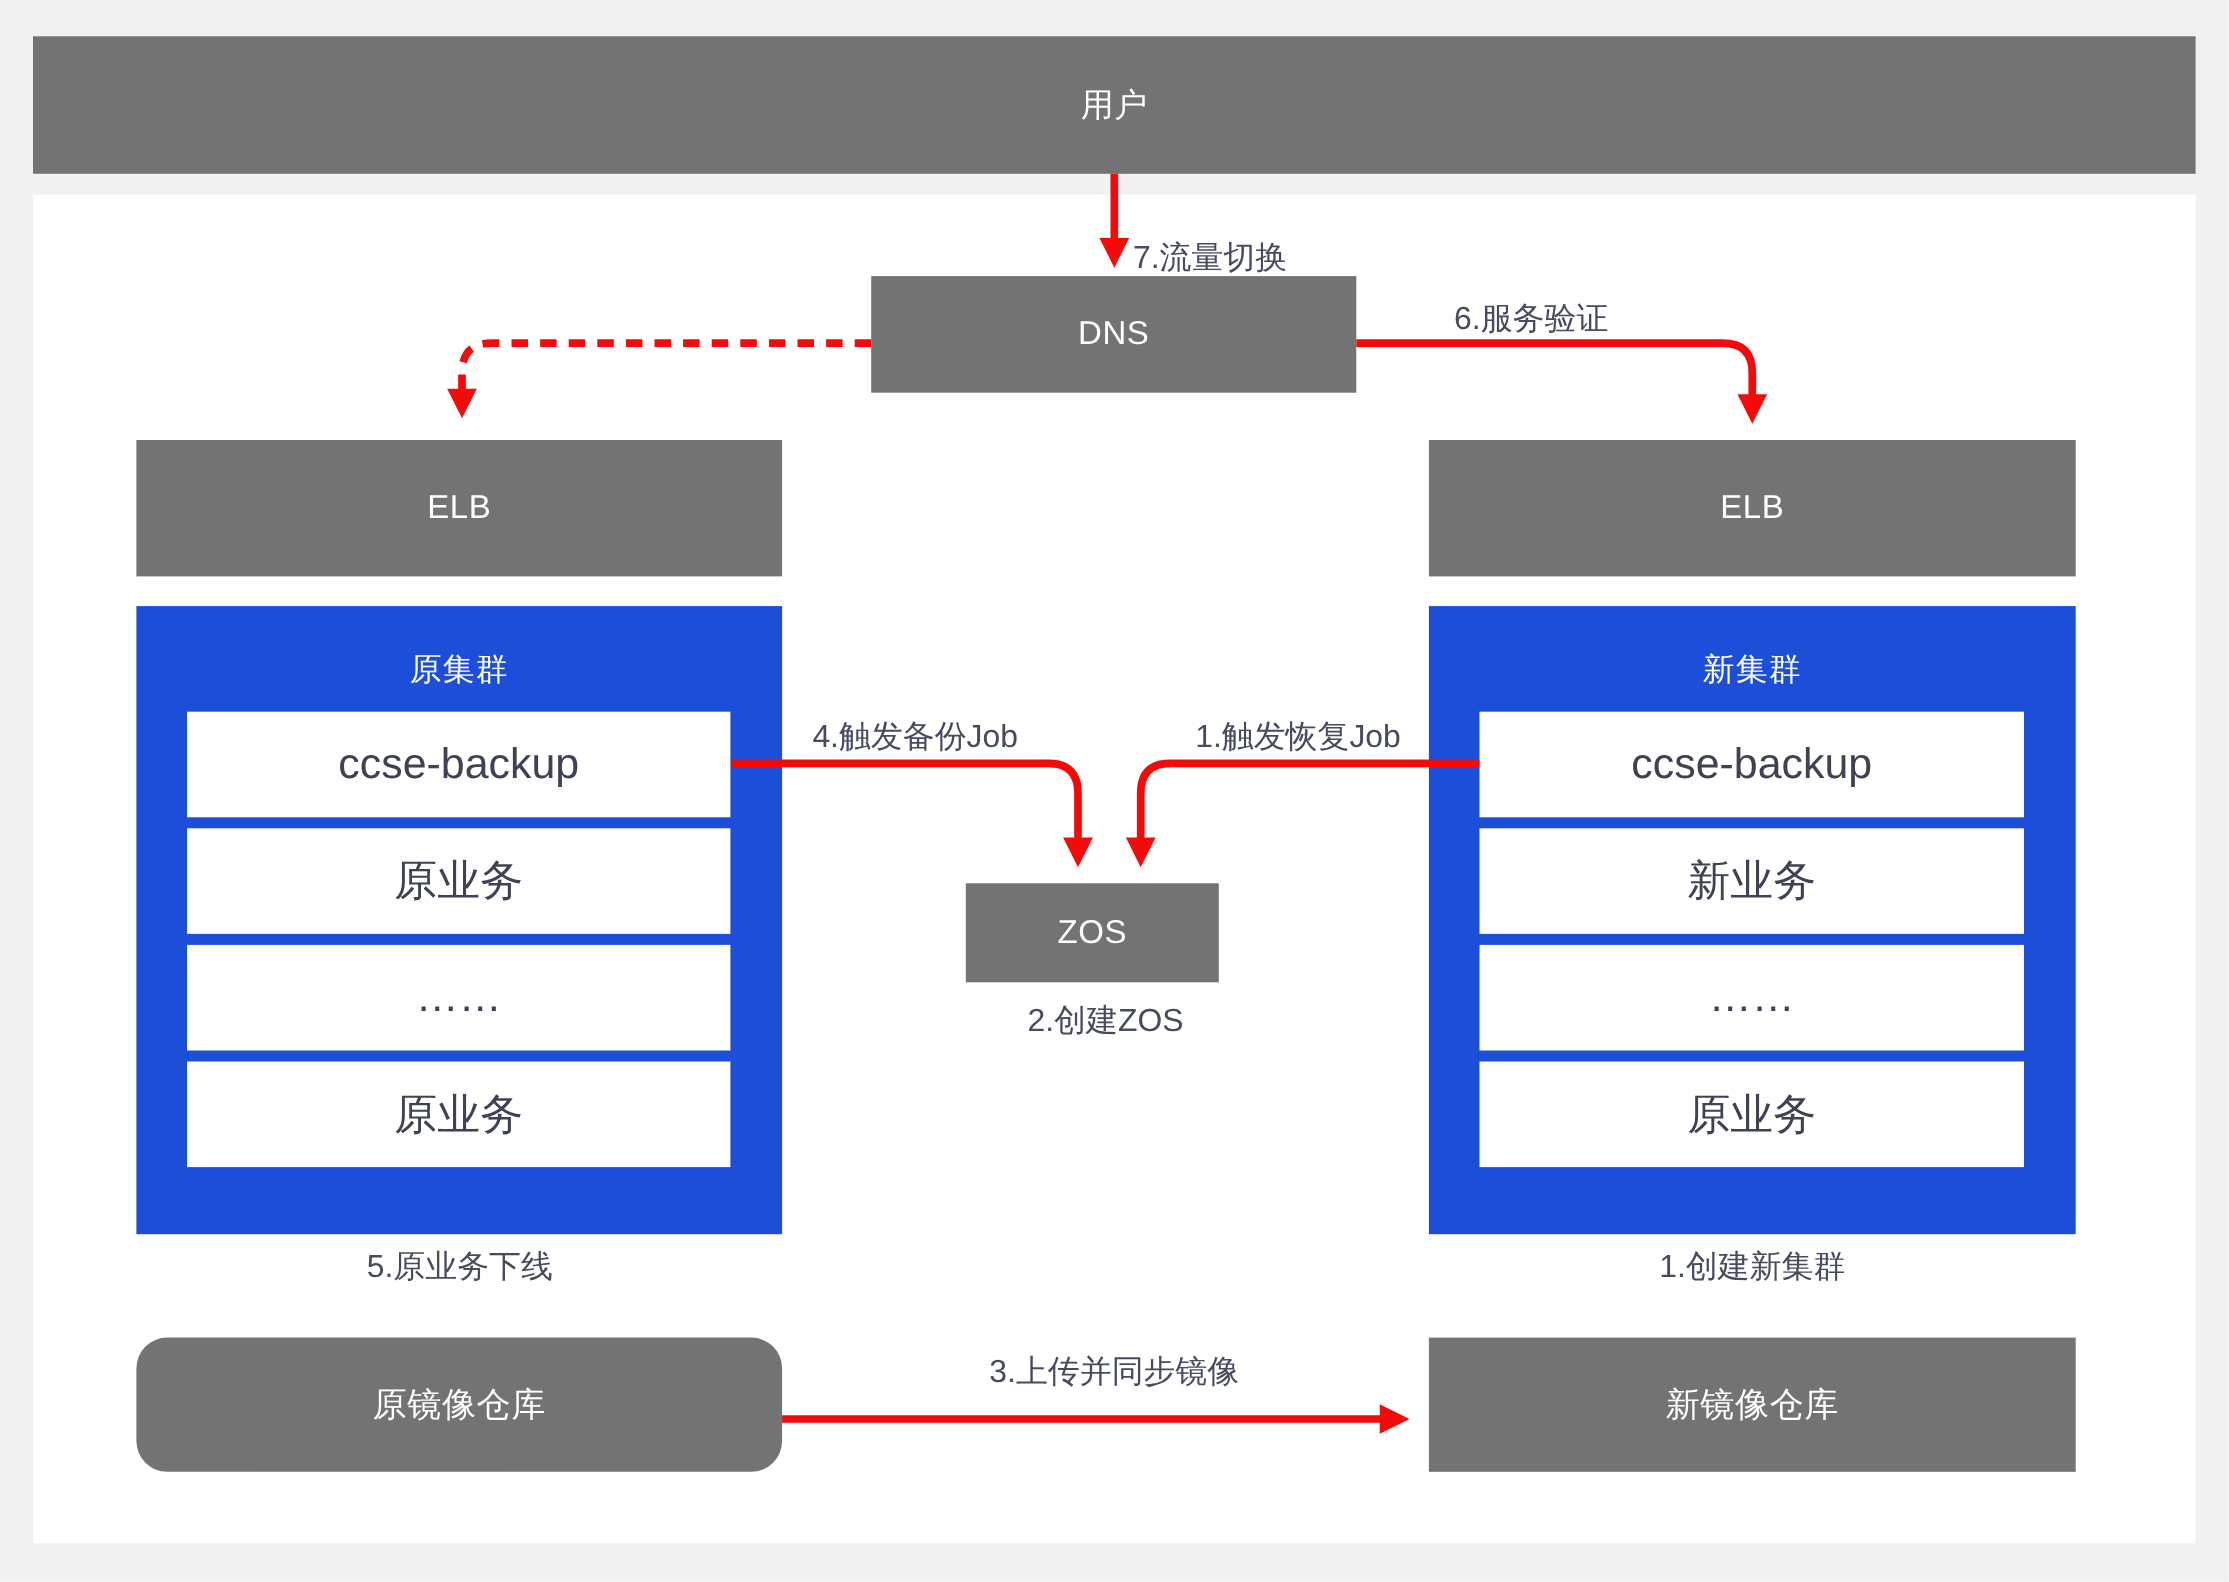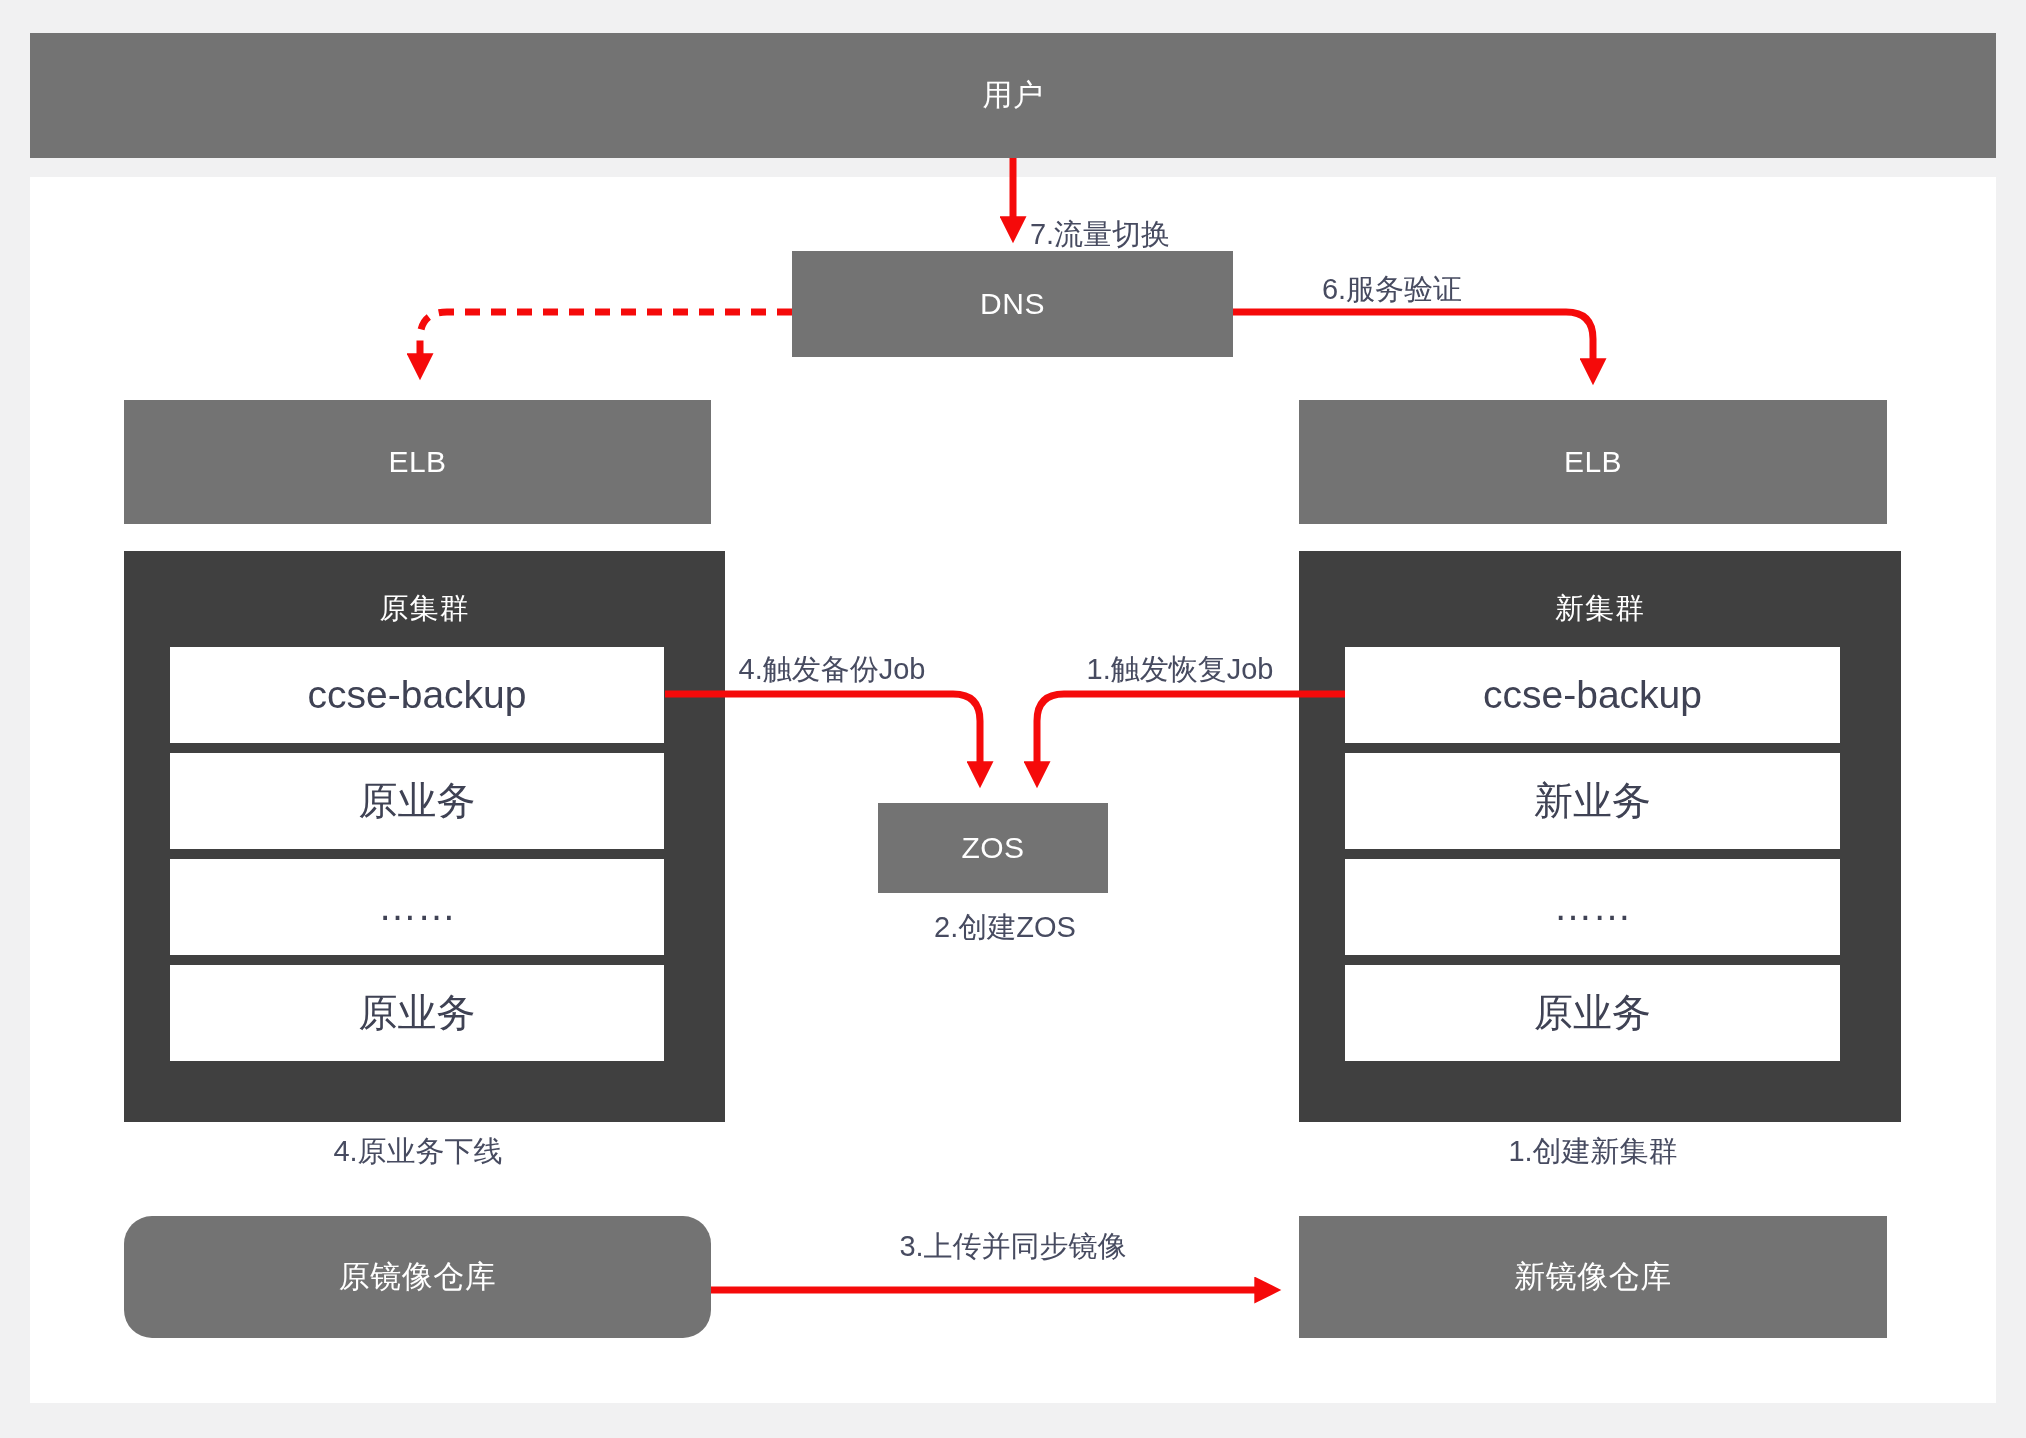--- a/index.html
+++ b/index.html
@@ -18,21 +18,21 @@
     font-size:30px;letter-spacing:0.5px;
   }
   .user-bar{left:30px;top:33px;width:1966px;height:125px;}
   .dns{left:792px;top:251px;width:441px;height:106px;}
   .elb-left{left:124px;top:400px;width:587px;height:124px;}
   .elb-right{left:1299px;top:400px;width:588px;height:124px;}
   .zos{left:878px;top:803px;width:230px;height:90px;}
   .repo-left{left:124px;top:1216px;width:587px;height:122px;font-size:31px;border-radius:28px;}
   .repo-right{left:1299px;top:1216px;width:588px;height:122px;font-size:31px;}
   .cluster{
-    position:absolute;background:#404040;color:#ffffff;padding-left:14px;
+    position:absolute;background:#1d4ed8;color:#ffffff;
   }
   .cluster-left{left:124px;top:551px;width:587px;height:571px;}
   .cluster-right{left:1299px;top:551px;width:588px;height:571px;}
   .cluster-title{
     position:absolute;top:38px;left:0;width:100%;text-align:center;
     font-size:29px;color:#ffffff;letter-spacing:1px;
   }
   .inner-box{
     position:absolute;left:46px;width:494px;height:96px;background:#ffffff;
     color:#3f4254;display:flex;align-items:center;justify-content:center;
@@ -93,21 +93,21 @@
 
 <div class="node repo-right">
   <span>新镜像仓库</span>
 </div>
 
 <div class="step-label" style="left:1100px;top:235px;">7.流量切换</div>
 <div class="step-label" style="left:1392px;top:290px;">6.服务验证</div>
 <div class="step-label" style="left:832px;top:670px;">4.触发备份Job</div>
 <div class="step-label" style="left:1180px;top:670px;">1.触发恢复Job</div>
 <div class="step-label" style="left:1005px;top:928px;">2.创建ZOS</div>
-<div class="step-label" style="left:418px;top:1152px;">4.原业务下线</div>
+<div class="step-label" style="left:418px;top:1152px;">5.原业务下线</div>
 <div class="step-label" style="left:1593px;top:1152px;">1.创建新集群</div>
 <div class="step-label" style="left:1013px;top:1247px;text-align:right;">3.上传并同步镜像</div>
 
 <svg class="arrows" width="2026" height="1438" viewBox="0 0 2026 1438">
   <defs>
     <marker id="ah" viewBox="0 0 10 10" refX="1" refY="5" markerWidth="30" markerHeight="27" orient="auto" markerUnits="userSpaceOnUse">
       <path d="M0,0 L10,5 L0,10 Z" fill="#f50a0a"></path>
     </marker>
   </defs>
 

